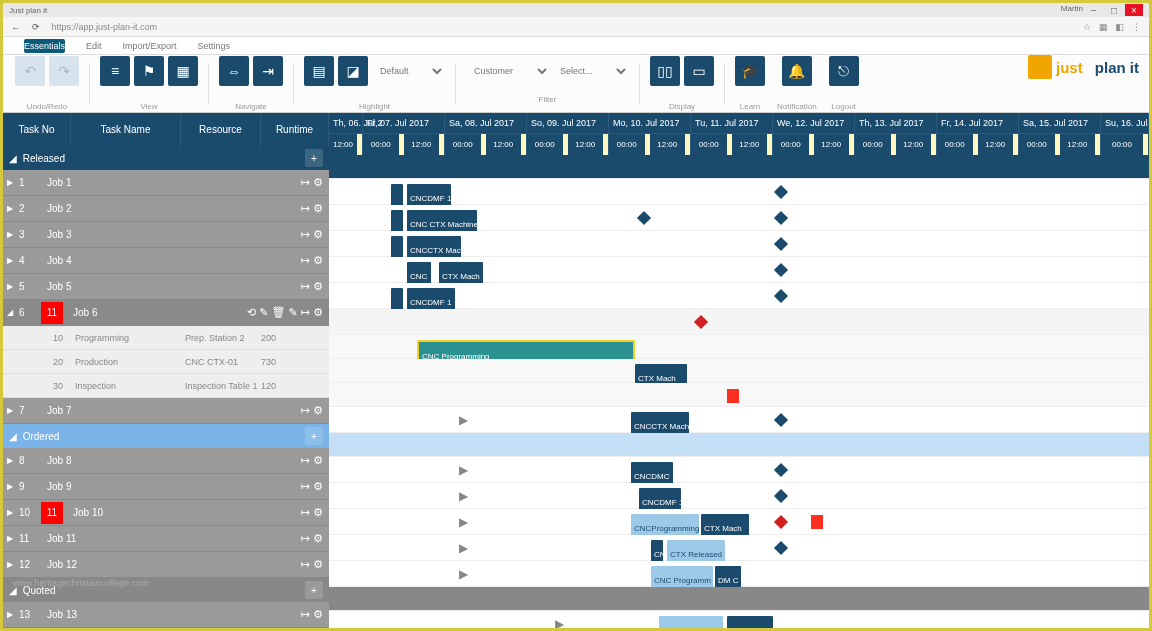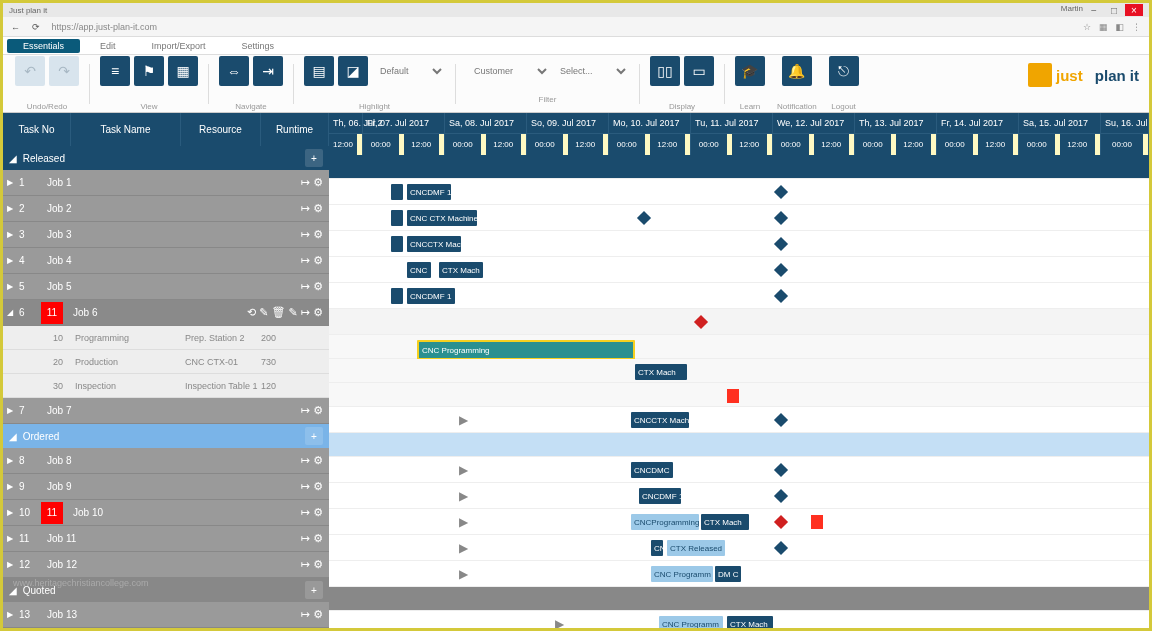--- a/index.html
+++ b/index.html
@@ -8,32 +8,32 @@
 .browser-bar { height: 14px; background: #e8e8e8; display: flex; align-items: center; font-size: 8px; color: #666; padding: 0 6px; justify-content: space-between; }
 .browser-bar .right { display: flex; gap: 2px; }
 .win-btn { width: 18px; height: 12px; display: flex; align-items: center; justify-content: center; font-size: 10px; }
 .win-close { background: #e81123; color: #fff; }
 
 .nav-bar { height: 20px; background: #f5f5f5; border-bottom: 1px solid #ddd; display: flex; align-items: center; padding: 0 8px; gap: 12px; font-size: 9px; color: #555; }
 .nav-bar .url { flex: 1; color: #888; }
 .nav-bar .right-icons { display: flex; gap: 8px; color: #888; }
 
 .menu-bar { height: 18px; background: #fff; border-bottom: 1px solid #ddd; display: flex; align-items: center; gap: 4px; padding: 0 4px; font-size: 9px; }
-.menu-tab { padding: 2px 16px; color: #777; cursor: pointer; }
+.menu-tab { padding: 2px 0; color: #777; cursor: pointer; margin-left: 17px; }
 .menu-tab.active { background: #0a5a7a; color: #fff; border-radius: 2px; }
 
 .ribbon { height: 58px; background: #fcfcfc; border-bottom: 1px solid #ccc; display: flex; align-items: center; padding: 4px 8px; gap: 4px; position: relative; }
 .ribbon-group { display: flex; flex-direction: column; align-items: center; gap: 2px; padding: 0 4px; }
 .ribbon-icons { display: flex; gap: 4px; }
 .ribbon-btn { width: 30px; height: 30px; background: #1a4b6d; border-radius: 2px; display: flex; align-items: center; justify-content: center; color: #fff; font-size: 14px; cursor: pointer; }
 .ribbon-btn.disabled { background: #d8e4ed; color: #a8b8c4; }
 .ribbon-label { font-size: 8px; color: #999; margin-top: 14px; }
 .ribbon-select { font-size: 9px; color: #777; padding: 2px 20px 2px 4px; border: none; background: transparent; }
 .ribbon-sep { width: 1px; height: 40px; background: #ddd; margin: 0 2px; }
-.logo { position: absolute; right: 10px; top: 8px; display: flex; align-items: center; gap: 4px; font-size: 15px; font-weight: bold; }
+.logo { position: absolute; right: 10px; top: 0; display: flex; align-items: center; gap: 4px; font-size: 15px; font-weight: bold; }
 .logo-icon { width: 24px; height: 24px; background: #f0a500; border-radius: 2px; }
 .logo .j { color: #f0a500; } .logo .p { color: #1a4b6d; }
 
 .content { display: flex; height: calc(100% - 110px); }
 
 .left-panel { width: 326px; background: #999; display: flex; flex-direction: column; }
 .col-headers { display: flex; height: 42px; background: #1a4b6d; color: #fff; font-size: 10px; }
 .col-h { display: flex; align-items: center; justify-content: center; border-right: 1px solid #2a5b7d; }
 .col-h:nth-child(1) { width: 68px; } .col-h:nth-child(2) { width: 110px; } .col-h:nth-child(3) { width: 80px; } .col-h:nth-child(4) { width: 68px; }
 
@@ -63,21 +63,21 @@
 
 .gantt-body { position: relative; background: #fff; }
 .gantt-row { height: 26px; border-bottom: 1px solid #eee; position: relative; background: #fff; }
 .gantt-row.section { height: 24px; }
 .gantt-row.section.released { background: #1a4b6d; }
 .gantt-row.section.ordered { background: #c4dff5; }
 .gantt-row.section.quoted { background: #888; }
 .gantt-row.sub { height: 24px; background: #f8f8f8; }
 .gantt-row.expanded-row { background: #f4f4f4; }
 
-.bar { position: absolute; height: 16px; top: 5px; background: #1a4b6d; color: #fff; font-size: 8px; display: flex; align-items: center; padding: 8px 3px; border-radius: 1px; white-space: nowrap; overflow: hidden; }
+.bar { position: absolute; height: 16px; top: 5px; background: #1a4b6d; color: #fff; font-size: 8px; display: flex; align-items: center; padding: 14px 3px; border-radius: 1px; white-space: nowrap; overflow: hidden; }
 .bar.teal { background: #2a9090; border: 2px solid #f5d020; }
 .bar.light { background: #9cc9e8; color: #1a4b6d; }
 .diamond { position: absolute; width: 10px; height: 10px; background: #1a4b6d; transform: rotate(45deg); top: 8px; }
 .diamond.red { background: #d02020; }
 .marker { position: absolute; top: 6px; font-size: 12px; color: #888; }
 .red-box { position: absolute; width: 12px; height: 14px; background: #ff3020; top: 6px; }
 
 .watermark { position: absolute; bottom: 40px; left: 10px; font-size: 9px; color: #aaa; z-index: 100; }
 </style>
 </head>

